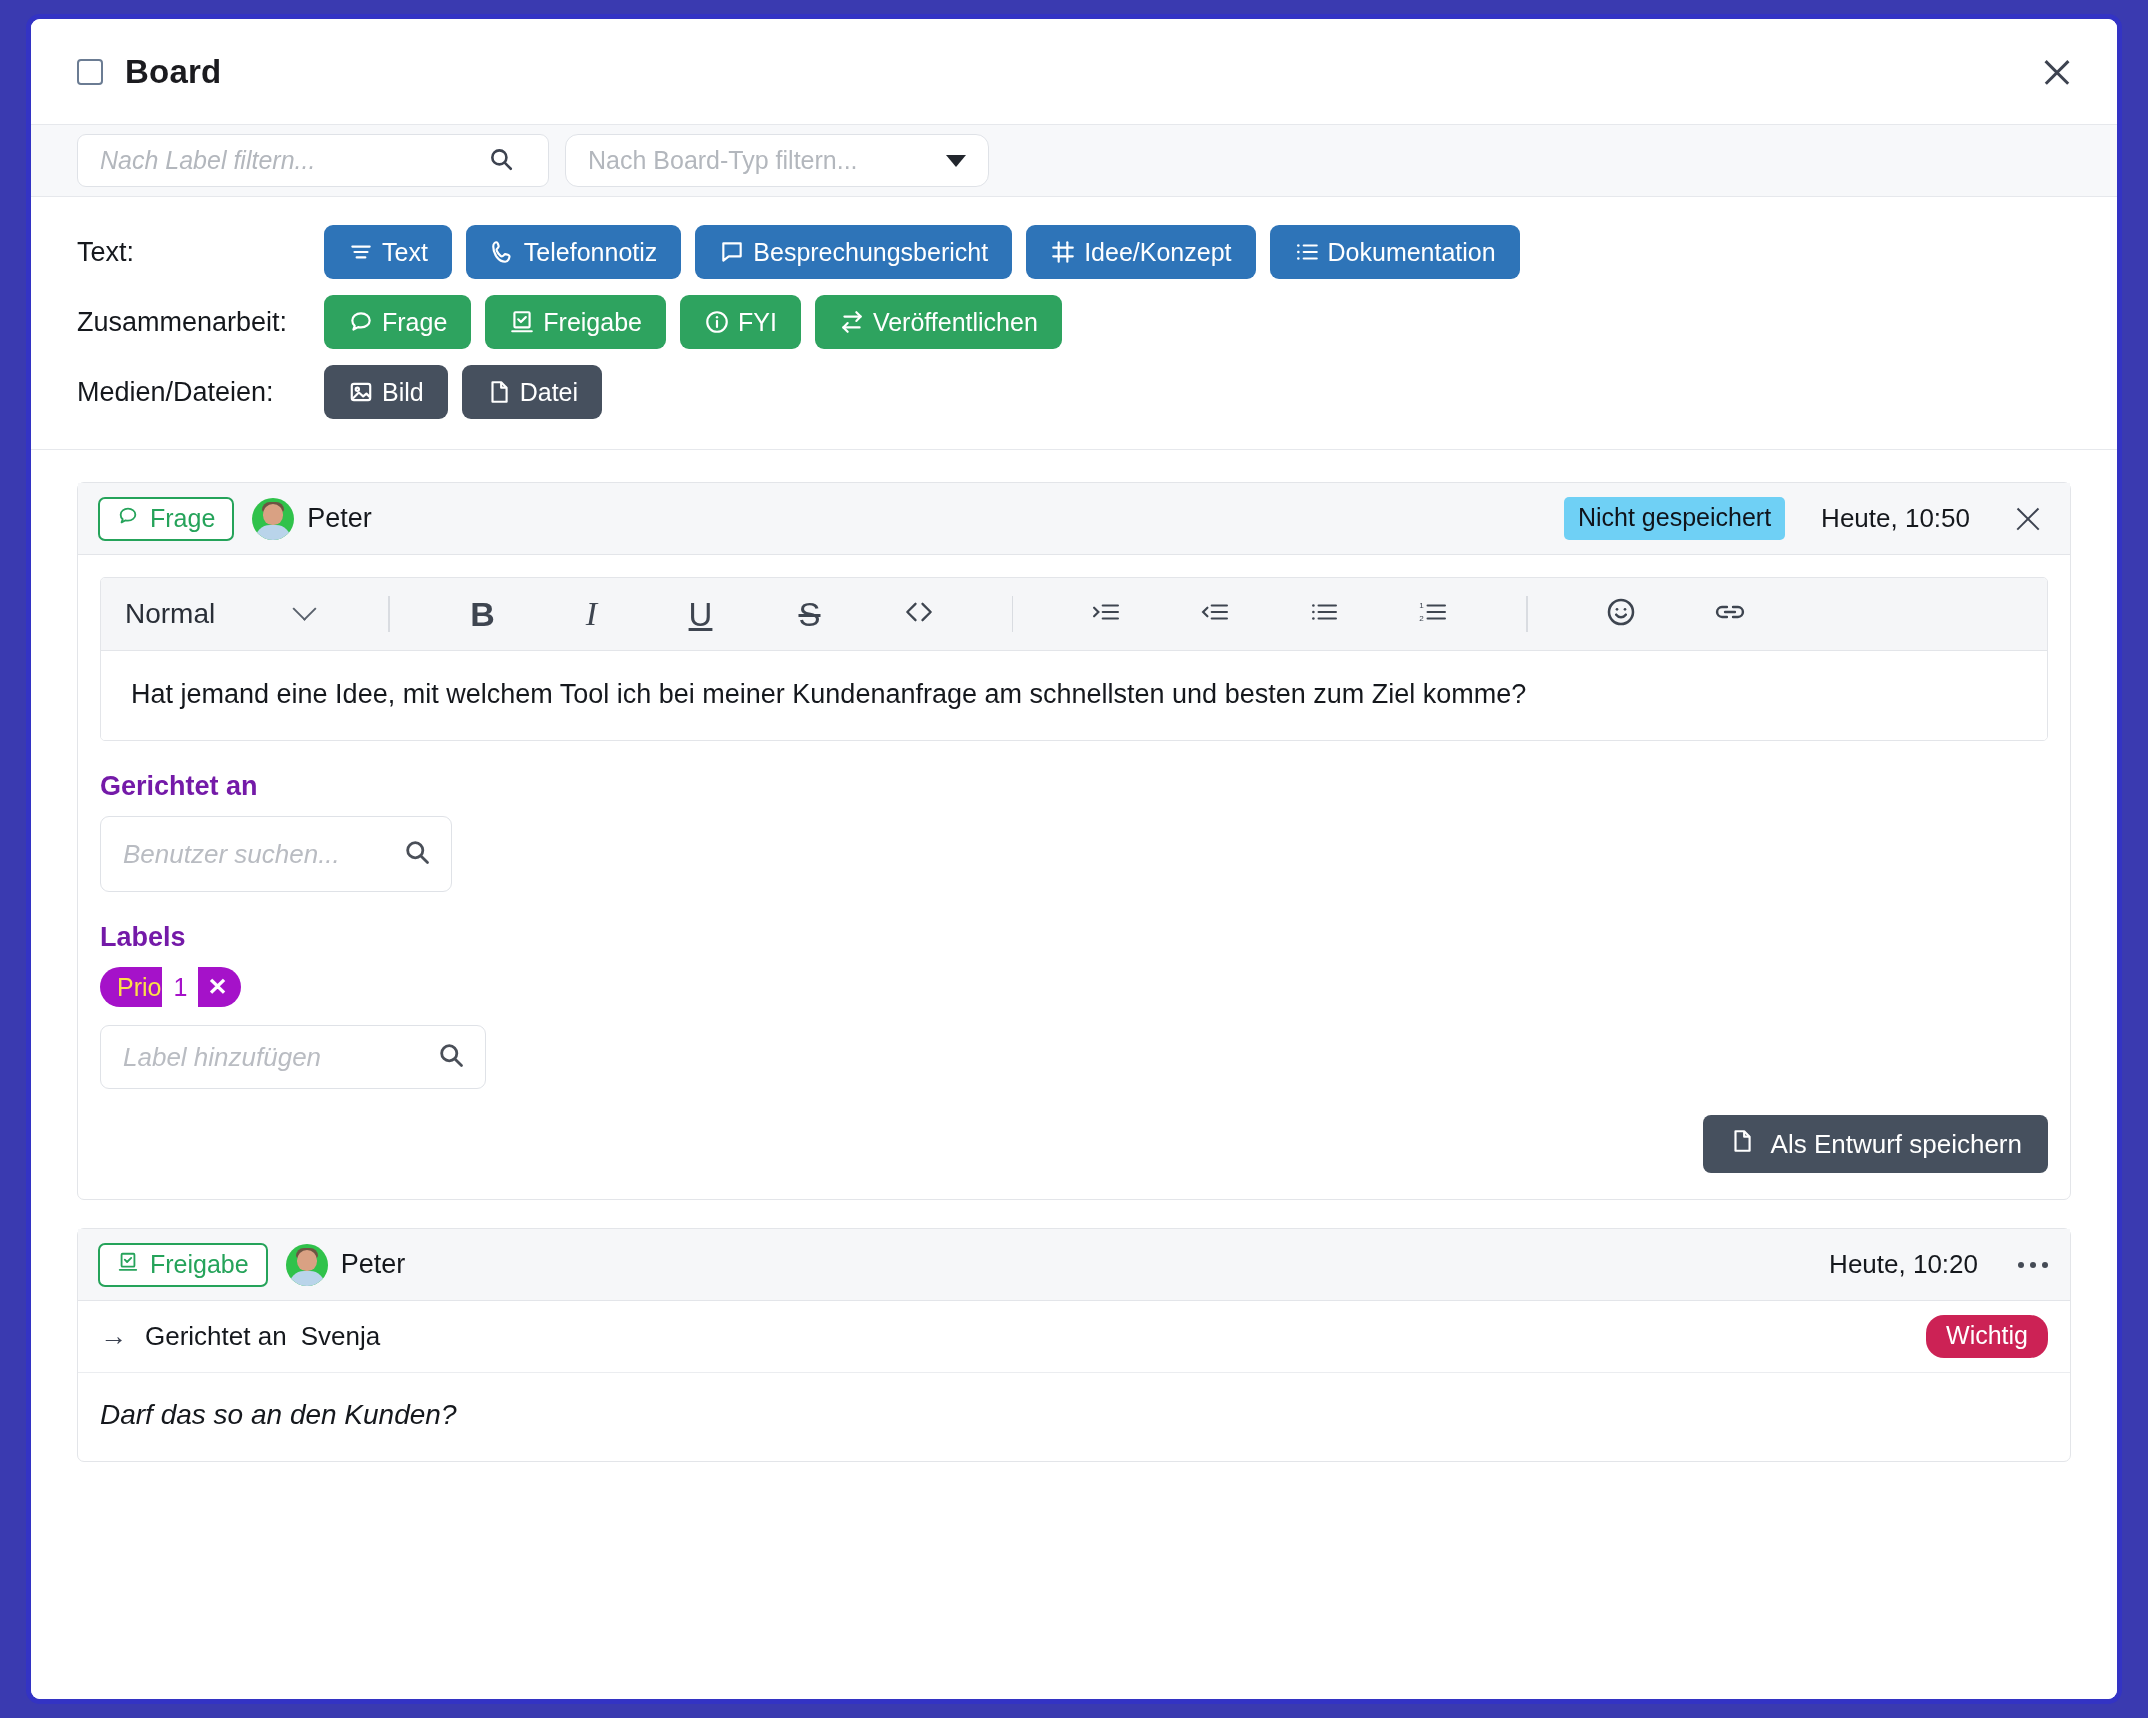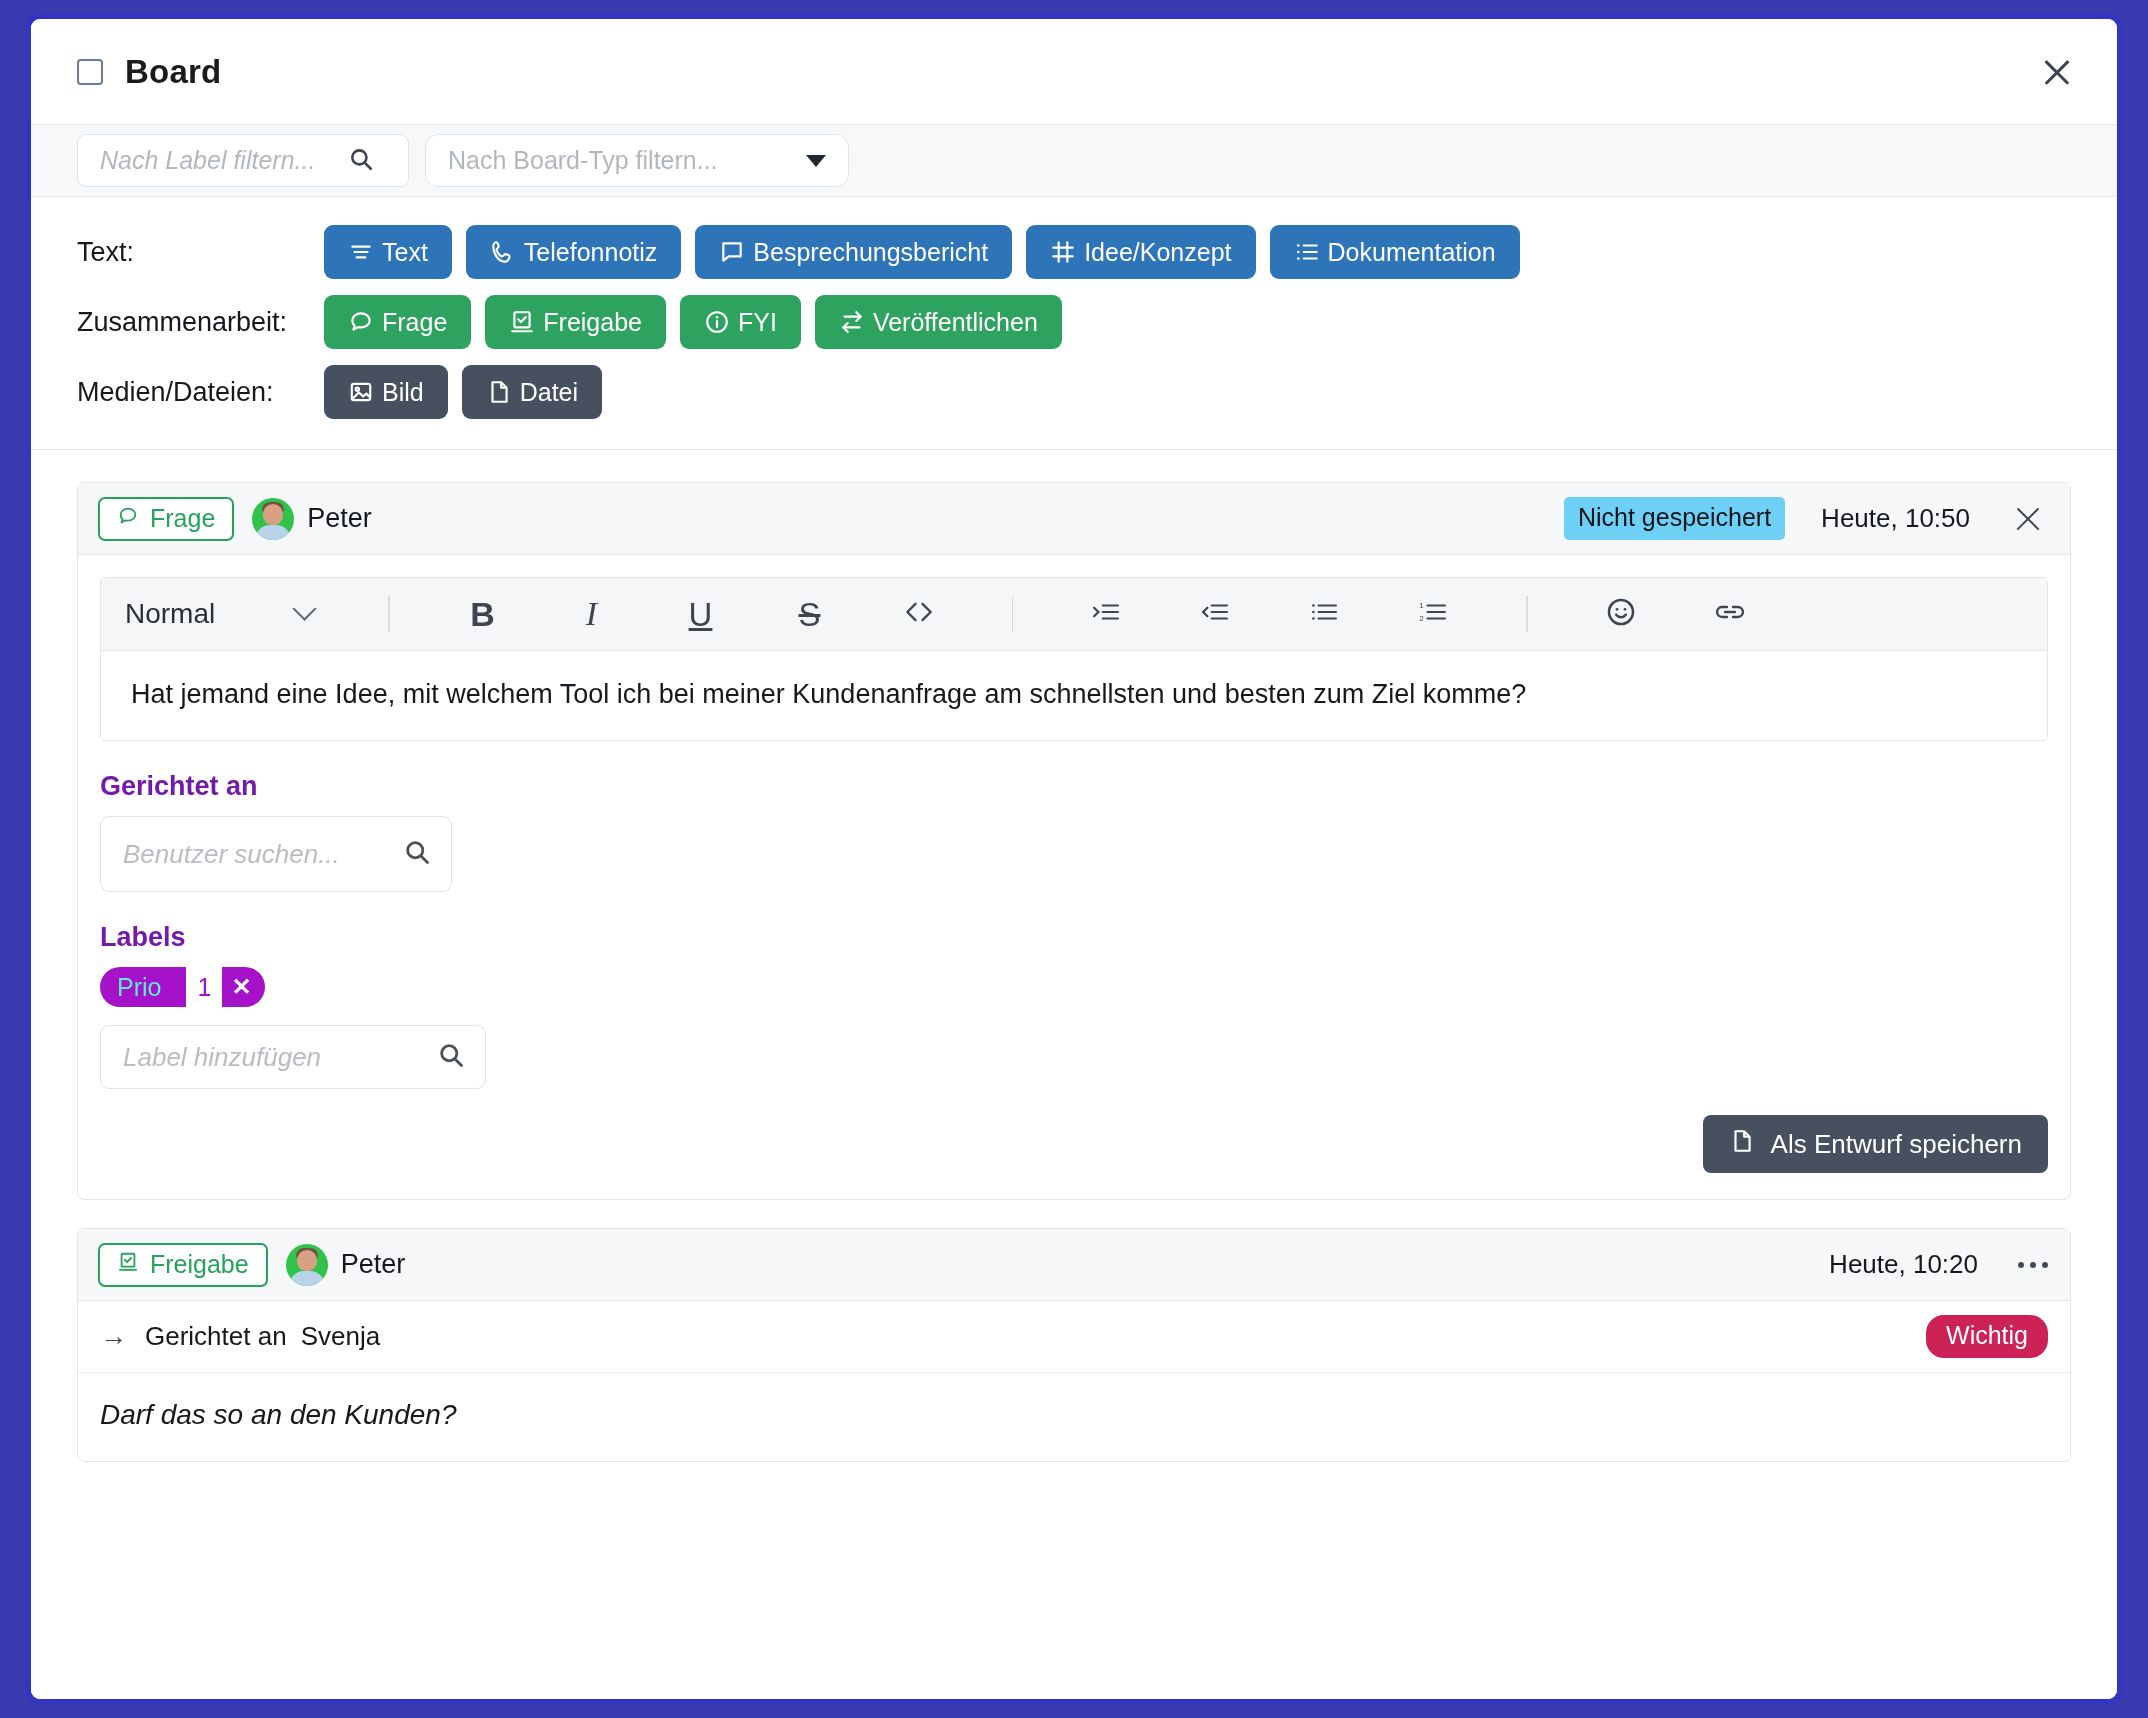--- a/index.html
+++ b/index.html
@@ -64,21 +64,21 @@
     flex: 0 0 73px;
     background: #f7f8fa;
     border-top: 1px solid #e6e8ec;
     border-bottom: 1px solid #e6e8ec;
     display: flex;
     align-items: center;
     padding: 0 46px;
     gap: 16px;
   }
   .filter-input {
-    width: 332px; height: 53px;
+    width: 472px; height: 53px;
     background: #fff;
     border: 1.5px solid #dfe2e7;
     border-radius: 9px;
     display: flex;
     align-items: center;
     padding: 0 34px 0 22px;
   }
   .filter-input .ph {
     flex: 1;
     font-size: 25px;
@@ -353,23 +353,23 @@
   .label-chip {
     display: inline-flex;
     align-items: stretch;
     height: 40px;
     border-radius: 20px;
     background: #a512c9;
     overflow: hidden;
     margin-bottom: 18px;
   }
   .label-chip .name {
-    color: #5eead4;
+    color: #fde047;
     font-size: 25px;
-    padding: 0 25px 0 17px;
+    padding: 0 1px 0 17px;
     display: flex;
     align-items: center;
   }
   .label-chip .count {
     background: #fff;
     color: #a512c9;
     font-size: 25px;
     padding: 0 11px;
     display: flex;
     align-items: center;

